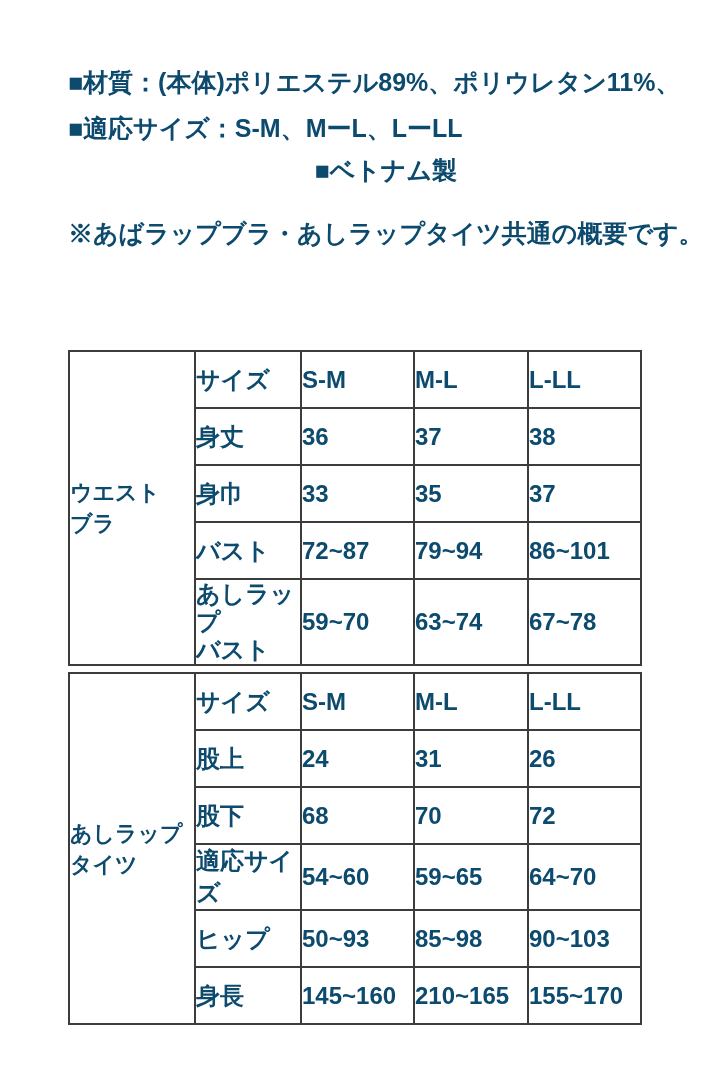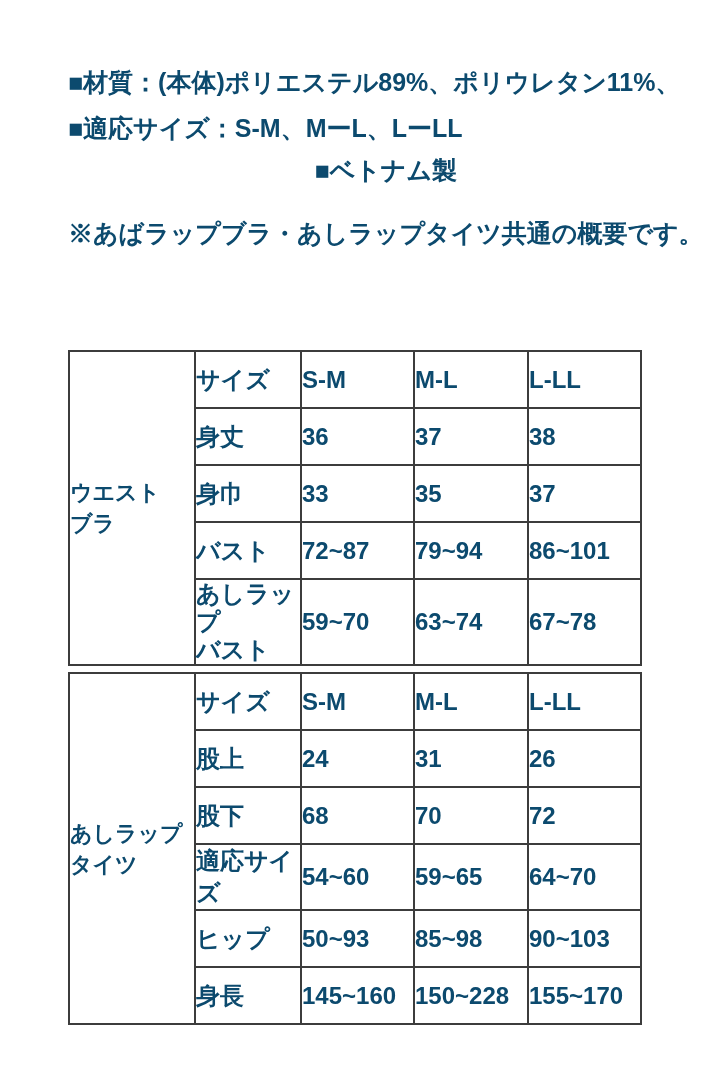--- a/index.html
+++ b/index.html
@@ -153,19 +153,19 @@
       </tr>
       <tr>
         <td>ヒップ</td>
         <td>50~93</td>
         <td>85~98</td>
         <td>90~103</td>
       </tr>
       <tr>
         <td>身長</td>
         <td>145~160</td>
-        <td>150~228</td>
+        <td>210~165</td>
         <td>155~170</td>
       </tr>
     </tbody>
   </table>
 
 </div>
 
 </body></html>

